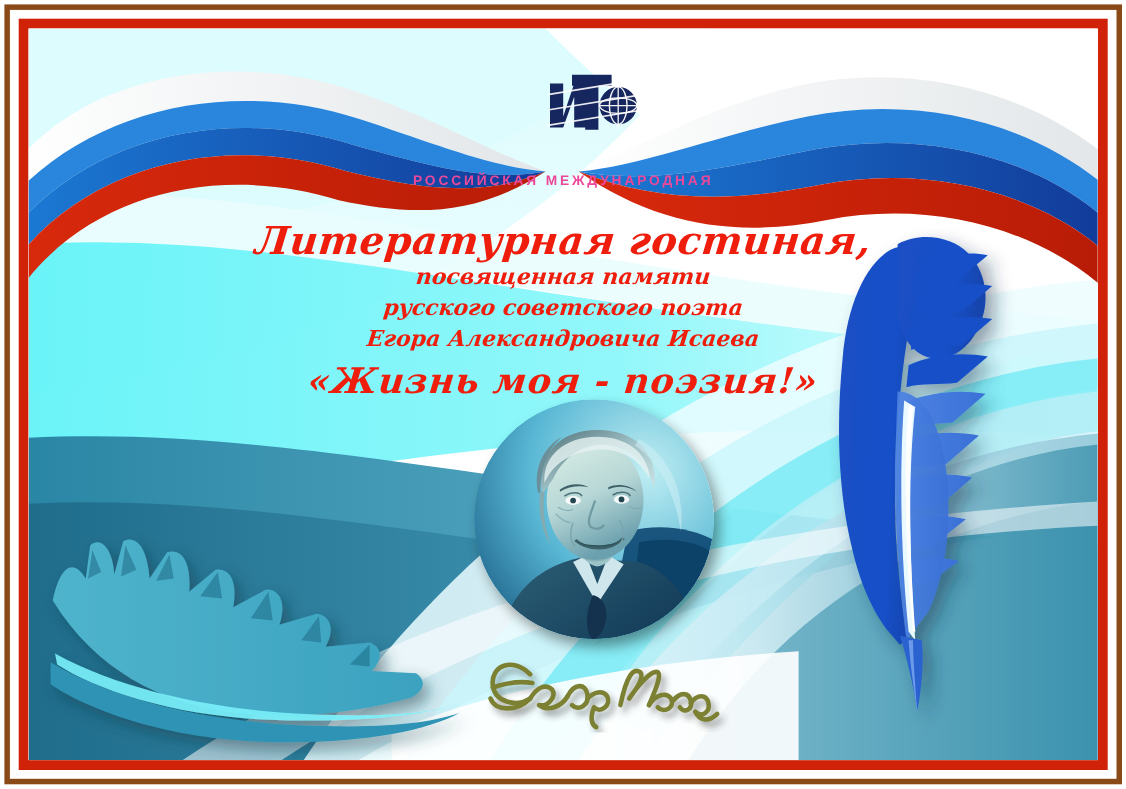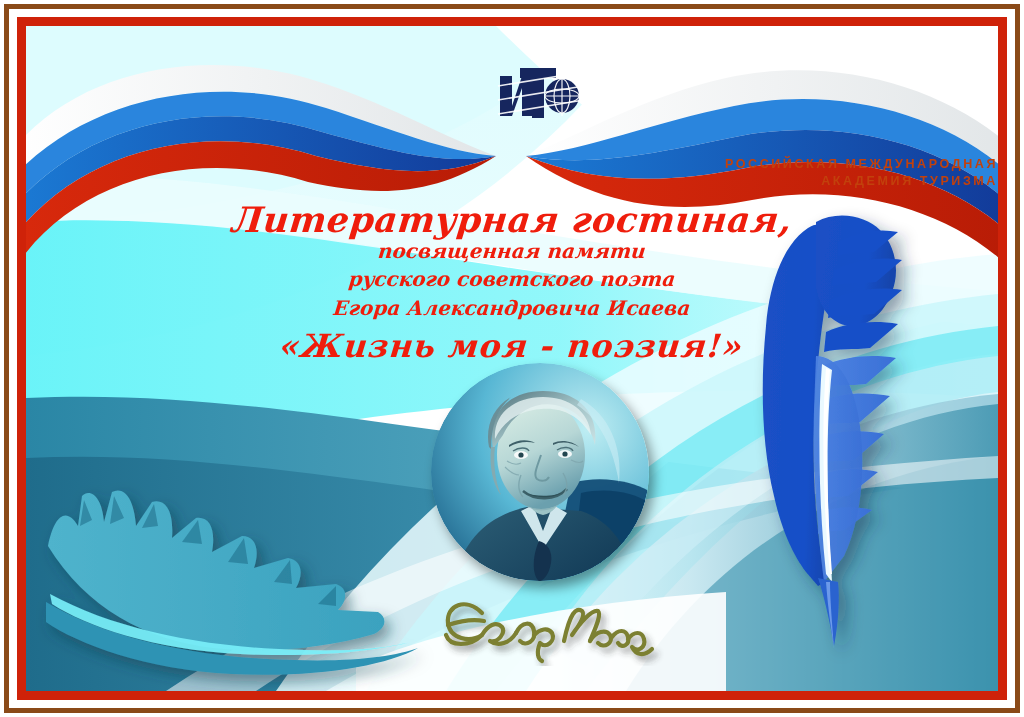--- a/index.html
+++ b/index.html
@@ -20,22 +20,22 @@
   
   .art{position:absolute;inset:0;}
   .art svg{display:block;width:100%;height:100%;}
 
   
   .logo{position:absolute;left:466px;top:30px;width:92px;height:76px;}
   .logo svg{width:100%;height:100%;display:block;}
 
   
   .org{
-    position:absolute;left:0;right:0;top:130px;text-align:right;
-    color:#c2410c;font-family:"Liberation Sans",sans-serif;
+    position:absolute;left:0;right:0;top:130px;text-align:center;
+    color:#ec4899;font-family:"Liberation Sans",sans-serif;
     font-size:12.5px;font-weight:bold;letter-spacing:2.6px;line-height:1.35;
   }
   .org div{white-space:nowrap;}
 
   
   .titles{position:absolute;left:0;right:0;top:176px;text-align:center;color:#ef1d0c;}
   .t1{
     font-family:"DejaVu Serif",serif;font-style:italic;font-weight:bold;
     font-size:35px;letter-spacing:0.5px;line-height:1.0;
     transform:skewX(-6deg);
@@ -312,21 +312,20 @@
         <g stroke="#ffffff" stroke-width="1.6" opacity="0.9">
           <line x1="6" y1="30" x2="92" y2="16"></line>
           <line x1="6" y1="44" x2="92" y2="30"></line>
           <line x1="6" y1="58" x2="92" y2="44"></line>
         </g>
       </svg>
     </div>
 
     <div class="org">
       <div>РОССИЙСКАЯ МЕЖДУНАРОДНАЯ</div>
-      <div>АКАДЕМИЯ ТУРИЗМА</div>
     </div>
 
     <div class="titles">
       <div class="t1">Литературная гостиная,</div>
       <div class="t2">посвященная памяти</div>
       <div class="t3">русского советского поэта</div>
       <div class="t4">Егора Александровича Исаева</div>
       <div class="t5">«Жизнь моя  -  поэзия!»</div>
     </div>
 

